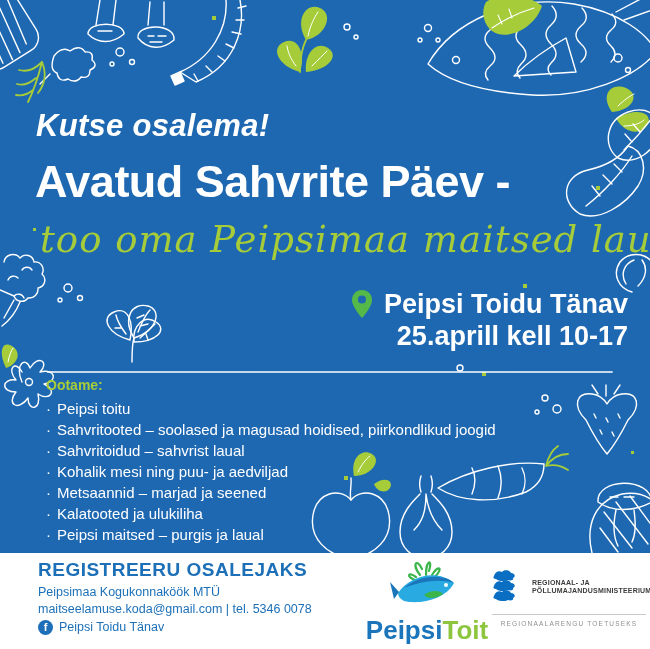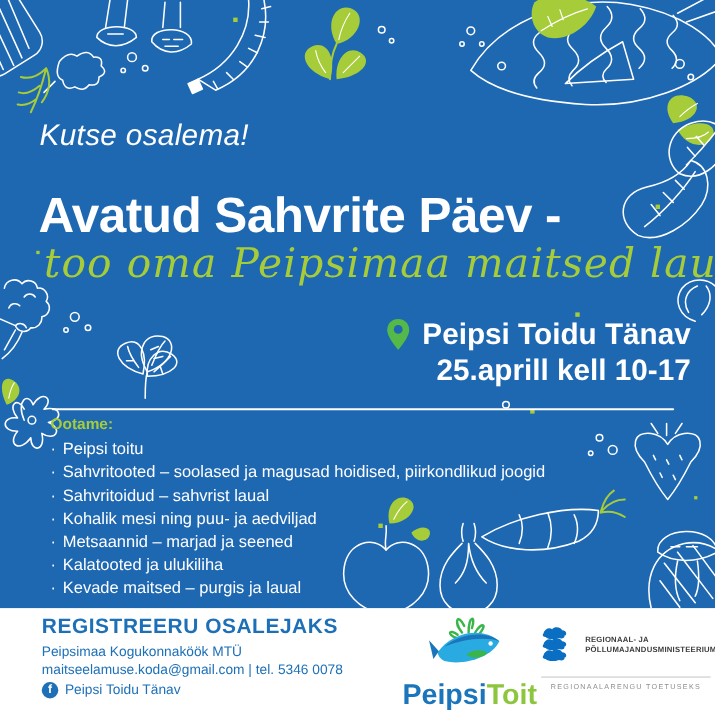--- a/index.html
+++ b/index.html
@@ -5,23 +5,23 @@
   :root{
     --blue:#1e68b2; --lime:#a6cc39; --pin:#54b948; --fblue:#1d70b7;
     --pdark:#1b75bb; --plight:#29abe2; --pgreen:#8dc63e; --mblue:#0a6fc2;
     --ink:#3c3c3b; --grey:#8f8f8f;
   }
   html,body{margin:0;padding:0;background:#fff;}
   .poster{position:relative;width:650px;height:649px;overflow:hidden;background:#fff;
           font-family:"Liberation Sans",sans-serif;}
   .blue-area{position:absolute;left:0;top:0;width:650px;height:553px;background:var(--blue);overflow:hidden;}
   .doodles{position:absolute;left:0;top:0;}
-  .kicker{position:absolute;left:36px;top:108px;color:#fff;font-size:27px;font-weight:400;
+  .kicker{position:absolute;left:36px;top:108px;color:#fff;font-size:31px;font-weight:700;
           font-style:italic;letter-spacing:.3px;}
-  .title{position:absolute;left:35px;top:170px;color:#fff;font-size:45px;font-weight:700;
+  .title{position:absolute;left:35px;top:156px;color:#fff;font-size:45px;font-weight:700;
          letter-spacing:-.5px;white-space:nowrap;}
   .script{position:absolute;left:40px;top:218px;color:var(--lime);font-size:37px;
           font-family:"DejaVu Serif",serif;font-style:italic;letter-spacing:1px;white-space:nowrap;}
   .location{position:absolute;right:22px;top:288px;display:flex;flex-direction:column;align-items:flex-end;
             color:#fff;font-weight:700;font-size:27px;line-height:32px;text-align:right;}
   .loc-line1{display:flex;align-items:center;gap:11px;}
   .expect{position:absolute;left:46px;top:377px;}
   .expect-h{color:var(--lime);font-size:14px;font-weight:700;margin:0 0 5px 0;}
   .expect ul{list-style:none;margin:0;padding:0;color:#fff;font-size:15px;line-height:21px;}
   .expect li{white-space:nowrap;}
@@ -216,21 +216,21 @@
 
     <div class="expect">
       <div class="expect-h">Ootame:</div>
       <ul>
         <li><span class="bullet">·</span><span>Peipsi toitu</span></li>
         <li><span class="bullet">·</span><span>Sahvritooted – soolased ja magusad hoidised, piirkondlikud joogid</span></li>
         <li><span class="bullet">·</span><span>Sahvritoidud – sahvrist laual</span></li>
         <li><span class="bullet">·</span><span>Kohalik mesi ning puu- ja aedviljad</span></li>
         <li><span class="bullet">·</span><span>Metsaannid – marjad ja seened</span></li>
         <li><span class="bullet">·</span><span>Kalatooted ja ulukiliha</span></li>
-        <li><span class="bullet">·</span><span>Kevade maitsed – purgis ja laual</span></li>
+        <li><span class="bullet">·</span><span>Peipsi maitsed – purgis ja laual</span></li>
       </ul>
     </div>
   </div>
 
   <div class="footer">
     <div class="reg">
       <div class="reg-h">REGISTREERU OSALEJAKS</div>
       <div class="reg-line">Peipsimaa Kogukonnaköök MTÜ</div>
       <div class="reg-line">maitseelamuse.koda@gmail.com | tel. 5346 0078</div>
       <div class="fb-row">

